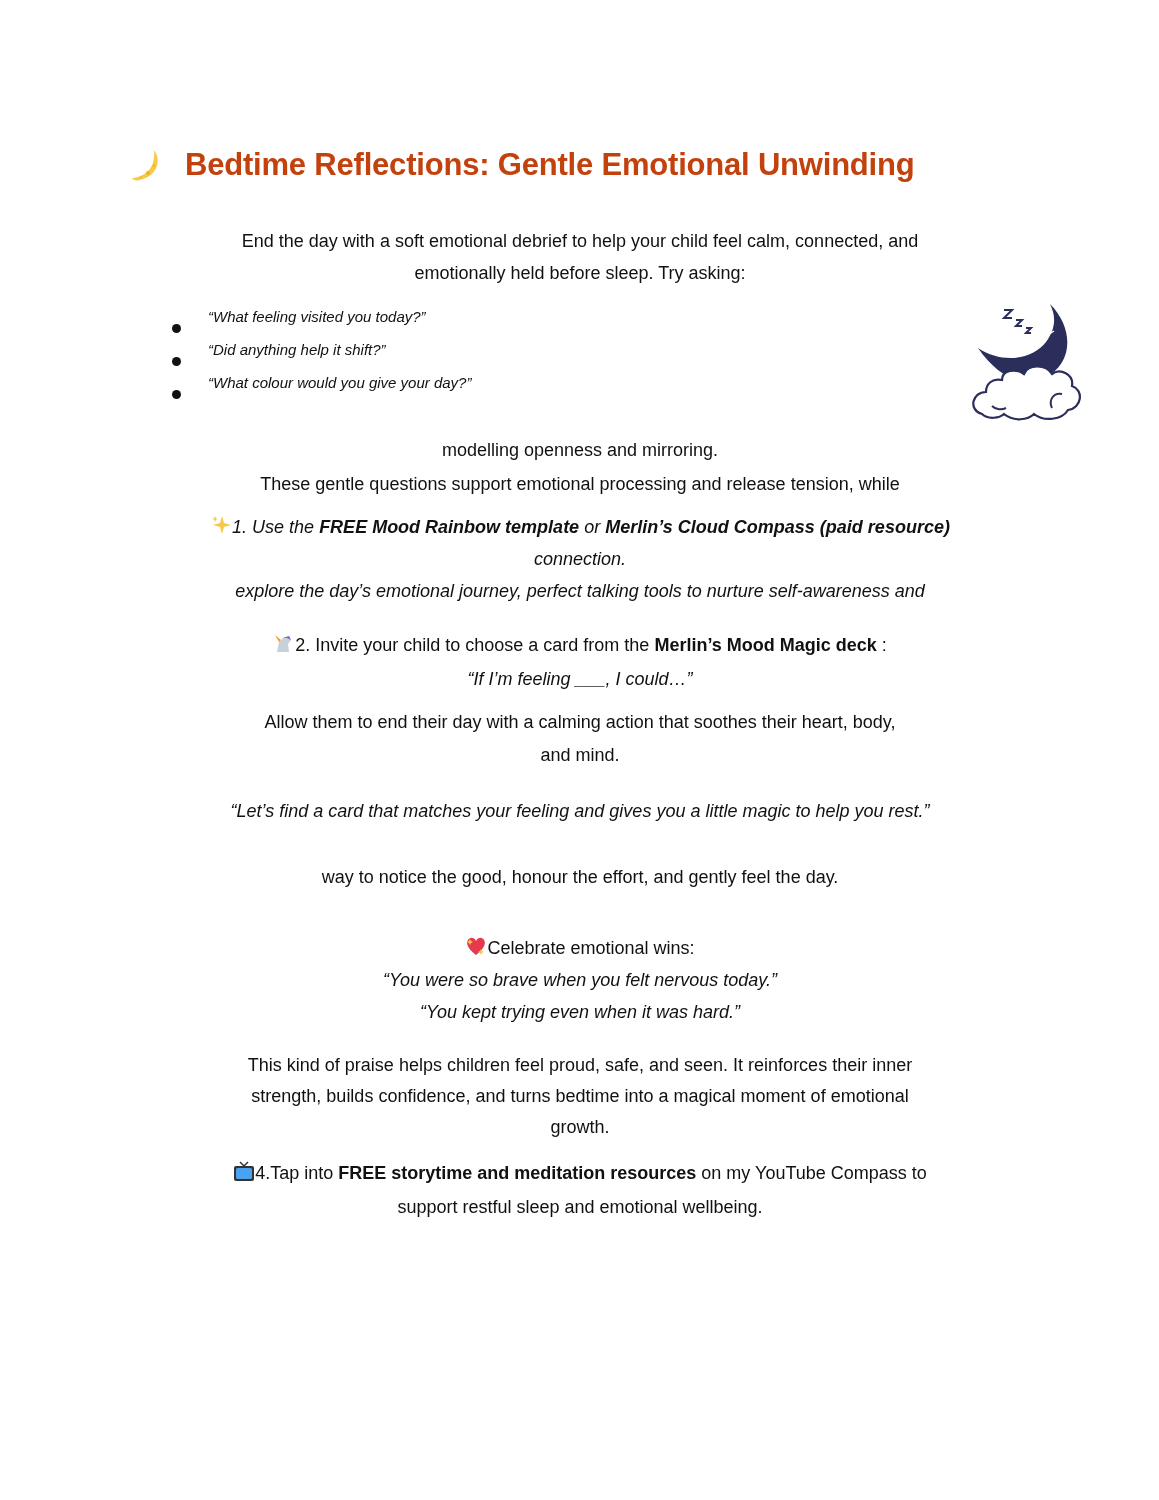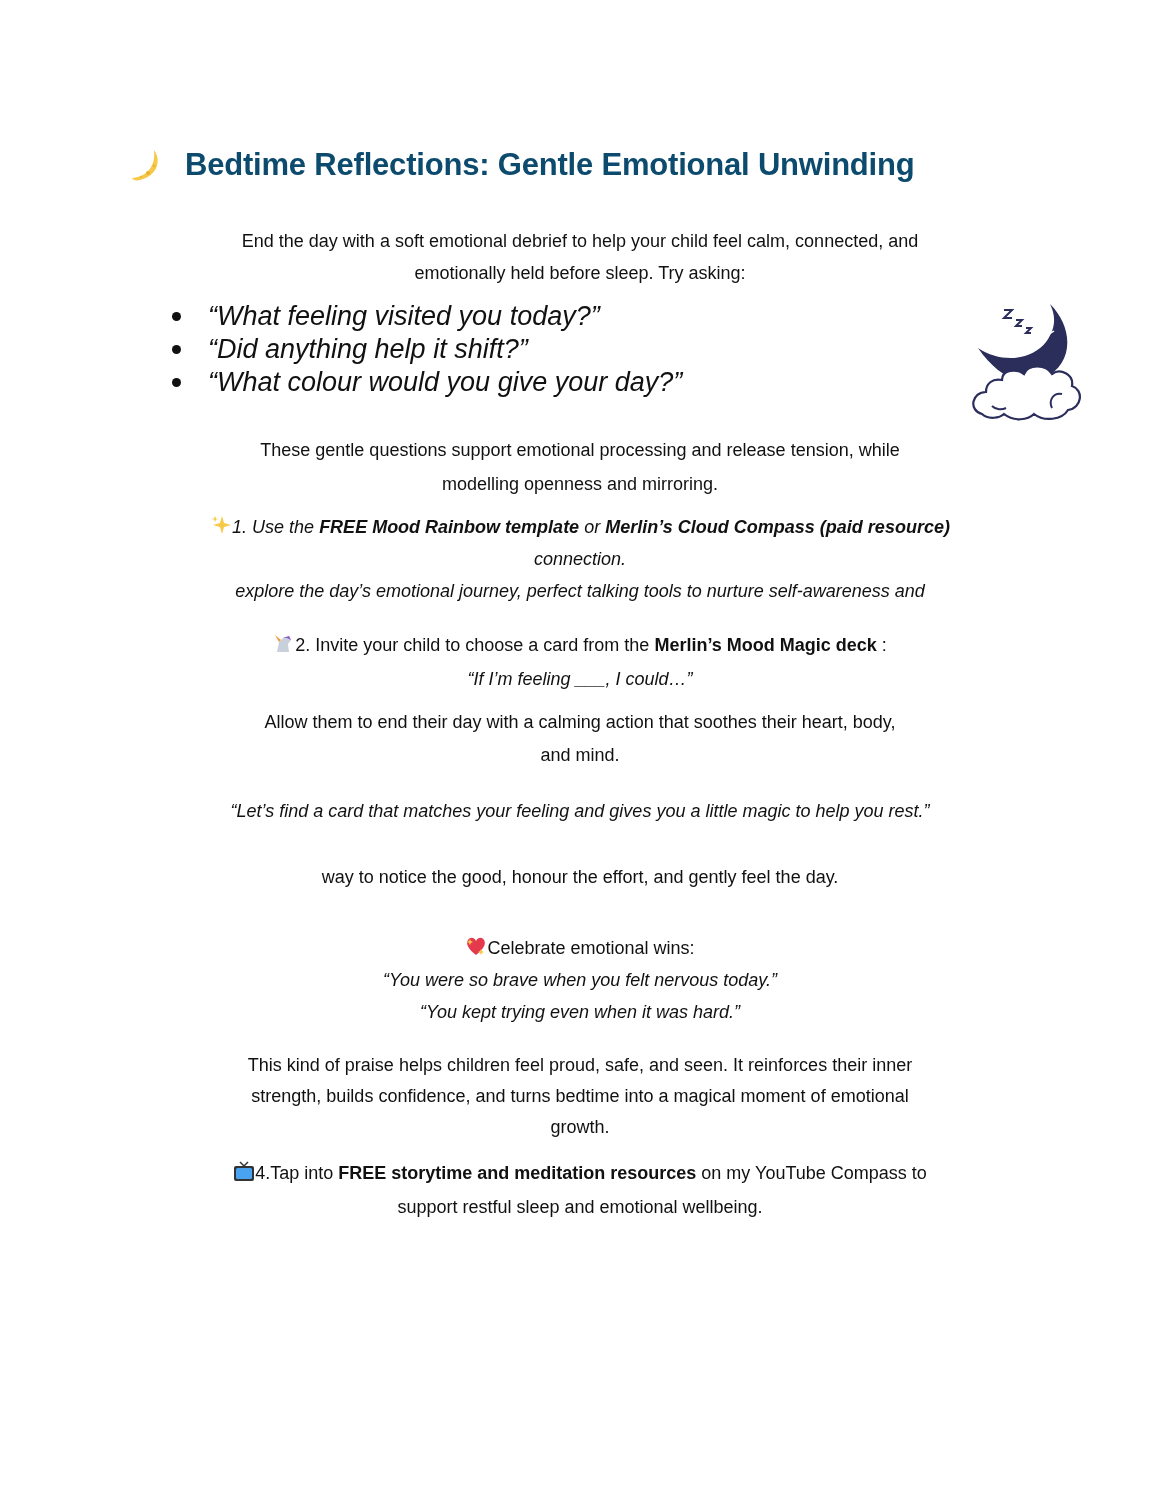--- a/index.html
+++ b/index.html
@@ -5,33 +5,33 @@
   html, body { margin: 0; padding: 0; background: #ffffff; }
   body {
     width: 1159px; height: 1500px; position: relative; overflow: hidden;
     font-family: "Liberation Sans", "DejaVu Sans", sans-serif;
     color: #111111;
   }
   .page { position: absolute; left: 0; top: 0; width: 1159px; height: 1500px; }
   .title {
     position: absolute; left: 128px; top: 143px; height: 44px;
     display: flex; align-items: center;
-    font-size: 31px; font-weight: bold; color: #0c4a6e; letter-spacing: -0.2px;
+    font-size: 31px; font-weight: bold; color: #c2410c; letter-spacing: -0.2px;
   }
   .title .moon { width: 40px; height: 40px; margin-right: 17px; display: inline-block; }
   .p {
     position: absolute; left: 110px; width: 940px; text-align: center;
     font-size: 18px; line-height: 32px; color: #111;
   }
   .i { font-style: italic; }
   .b { font-weight: bold; }
   .bullets { position: absolute; left: 168px; top: 300px; margin: 0; padding: 0; list-style: none; }
   .bullets li {
-    font-size: 27px; font-style: italic; height: 33px; line-height: 33px;
-    display: flex; align-items: center;
+    font-size: 15px; font-style: italic; height: 33px; line-height: 33px;
+    display: flex; align-items: flex-end;
   }
   .dot { width: 9px; height: 9px; background: #111; border-radius: 50%; display: inline-block; margin-right: 27px; margin-left: 4px; }
   .moon-art { position: absolute; left: 962px; top: 298px; width: 128px; height: 128px; }
   .emo { display: inline-block; width: 22px; height: 22px; vertical-align: -3px; }
 </style>
 </head>
 <body>
 
 <div class="page">
 
@@ -75,22 +75,22 @@
     <path d="M42 12 L50 12 L42 20 L50 20" stroke="#2b2d5b" stroke-width="2" fill="none"></path>
     <path d="M54 22 L60 22 L54 28 L60 28" stroke="#2b2d5b" stroke-width="2" fill="none"></path>
     <path d="M64 30 L69 30 L64 35 L69 35" stroke="#2b2d5b" stroke-width="2" fill="none"></path>
 
     <path d="M24 94 C10 94 6 112 20 116 C26 122 38 120 42 116 C52 124 66 122 72 116 C82 124 100 122 106 112 C120 110 122 92 110 88 C112 76 98 70 90 76 C84 66 66 66 62 76 C54 70 40 72 40 82 C30 80 24 86 24 94 Z" fill="#ffffff" stroke="#2b2d5b" stroke-width="2.2"></path>
     <path d="M90 110 C86 102 92 94 100 96" stroke="#2b2d5b" stroke-width="2" fill="none"></path>
     <path d="M30 108 C34 112 40 112 44 110" stroke="#2b2d5b" stroke-width="2" fill="none"></path>
   </svg>
 
   <div class="p" style="top:433px; line-height:34px;">
+    <div>modelling openness and mirroring.</div>
     <div>These gentle questions support emotional processing and release tension, while</div>
-    <div>modelling openness and mirroring.</div>
   </div>
 
   <div class="p" style="top:511px; left:100px; width:960px; line-height:32px;font-style:italic;">
     <div>
       <svg class="emo" viewBox="0 0 22 22">
         <path d="M12 2 L14 9 L21 11 L14 13 L12 20 L10 13 L3 11 L10 9 Z" fill="#f7c948"></path>
         <path d="M5 2 L6 4.5 L8.5 5 L6 5.5 L5 8 L4 5.5 L1.5 5 L4 4.5 Z" fill="#f7c948"></path>
       </svg><span>1. Use the </span><span class="b">FREE Mood Rainbow template</span><span> or </span><span class="b">Merlin’s Cloud Compass (paid resource)</span>
     </div>
     <div>connection.</div>

